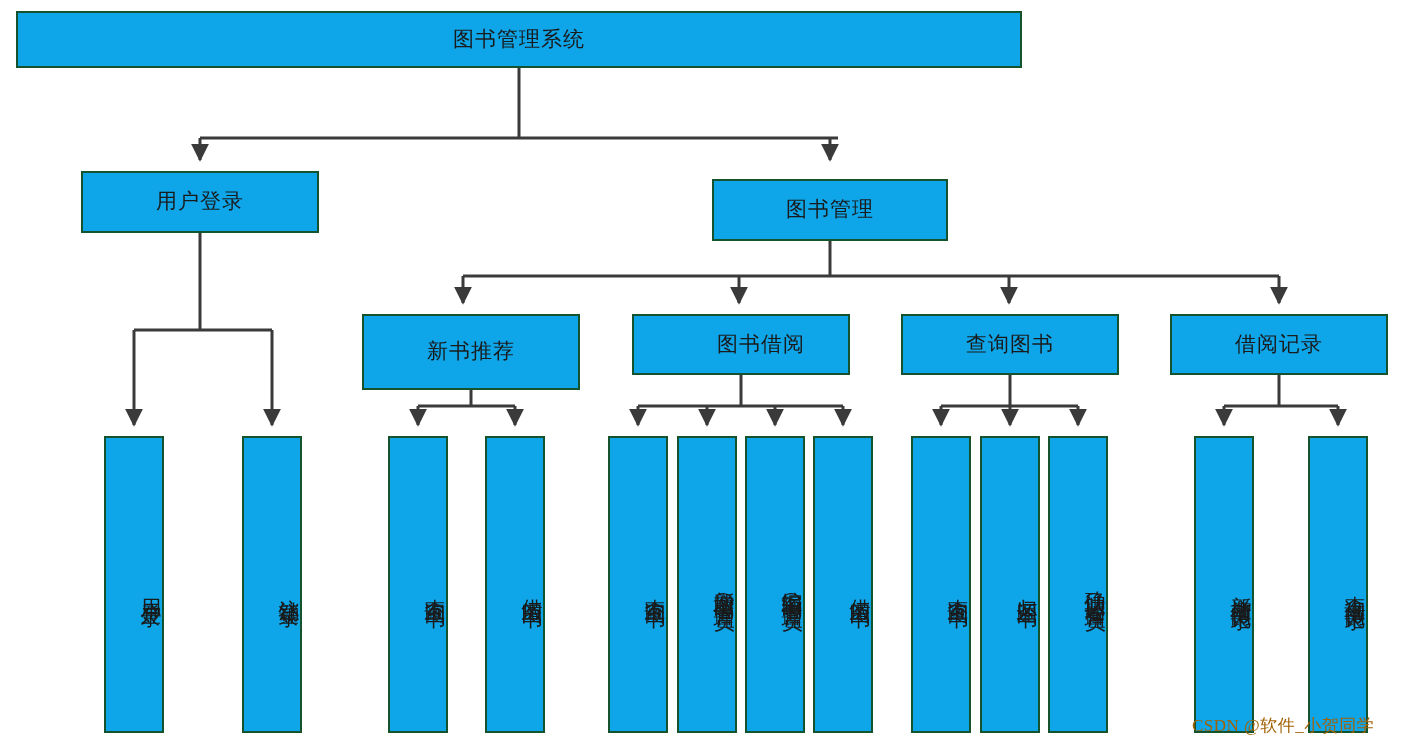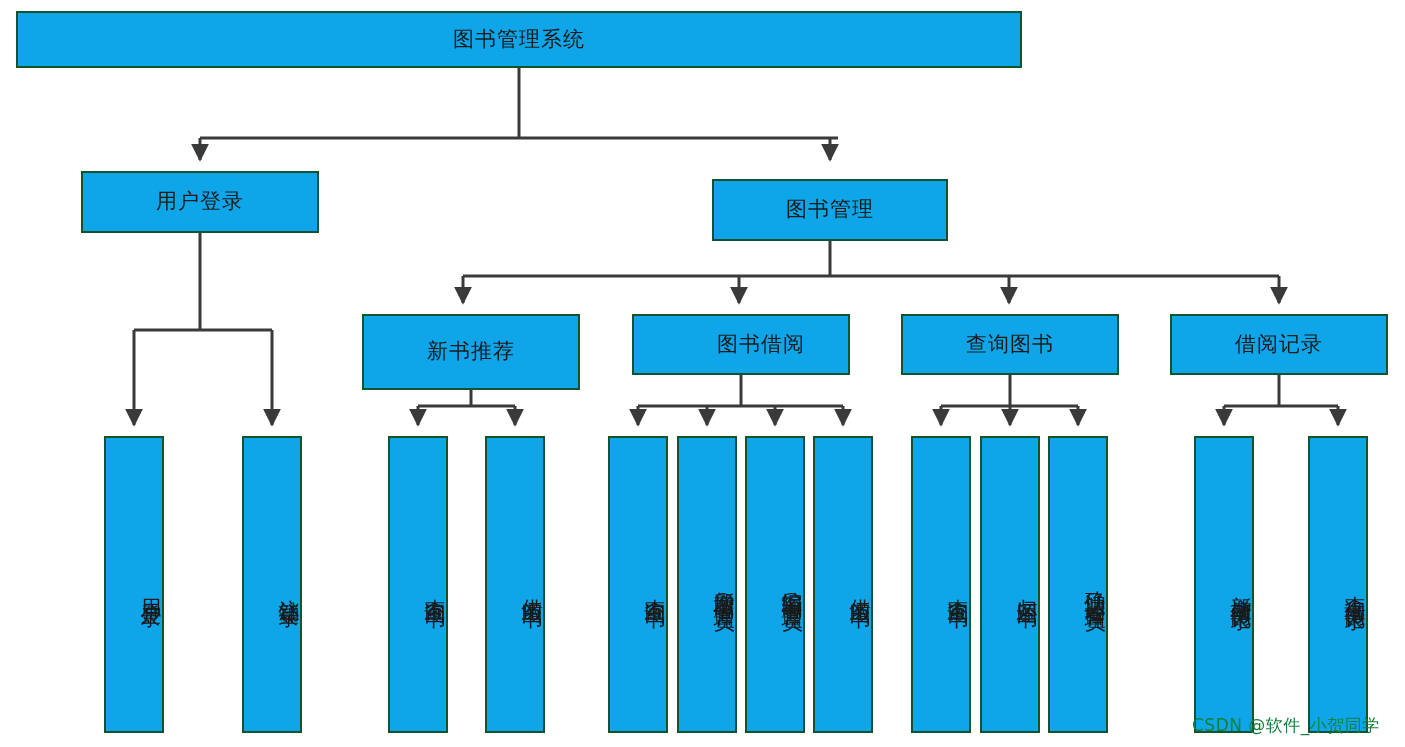--- a/index.html
+++ b/index.html
@@ -46,23 +46,24 @@
     font-size: 21px;
     letter-spacing: 3px;
     line-height: 1.1;
     padding-top: 6px;
     align-items: flex-start;
     justify-content: center;
   }
   .watermark {
     position: absolute;
     font-size: 17px;
-    color: #15803d;
+    color: #a16207;
     white-space: nowrap;
     letter-spacing: 0.5px;
+    font-family: Liberation Serif, serif;
   }
 </style>
 </head>
 <body>
 
 <div id="canvas">
 
   <svg id="edges" viewBox="0 0 1405 747">
     <defs>
       <marker id="arrow" viewBox="0 0 10 10" refX="9" refY="5" markerWidth="6" markerHeight="6" orient="auto-start-reverse">

